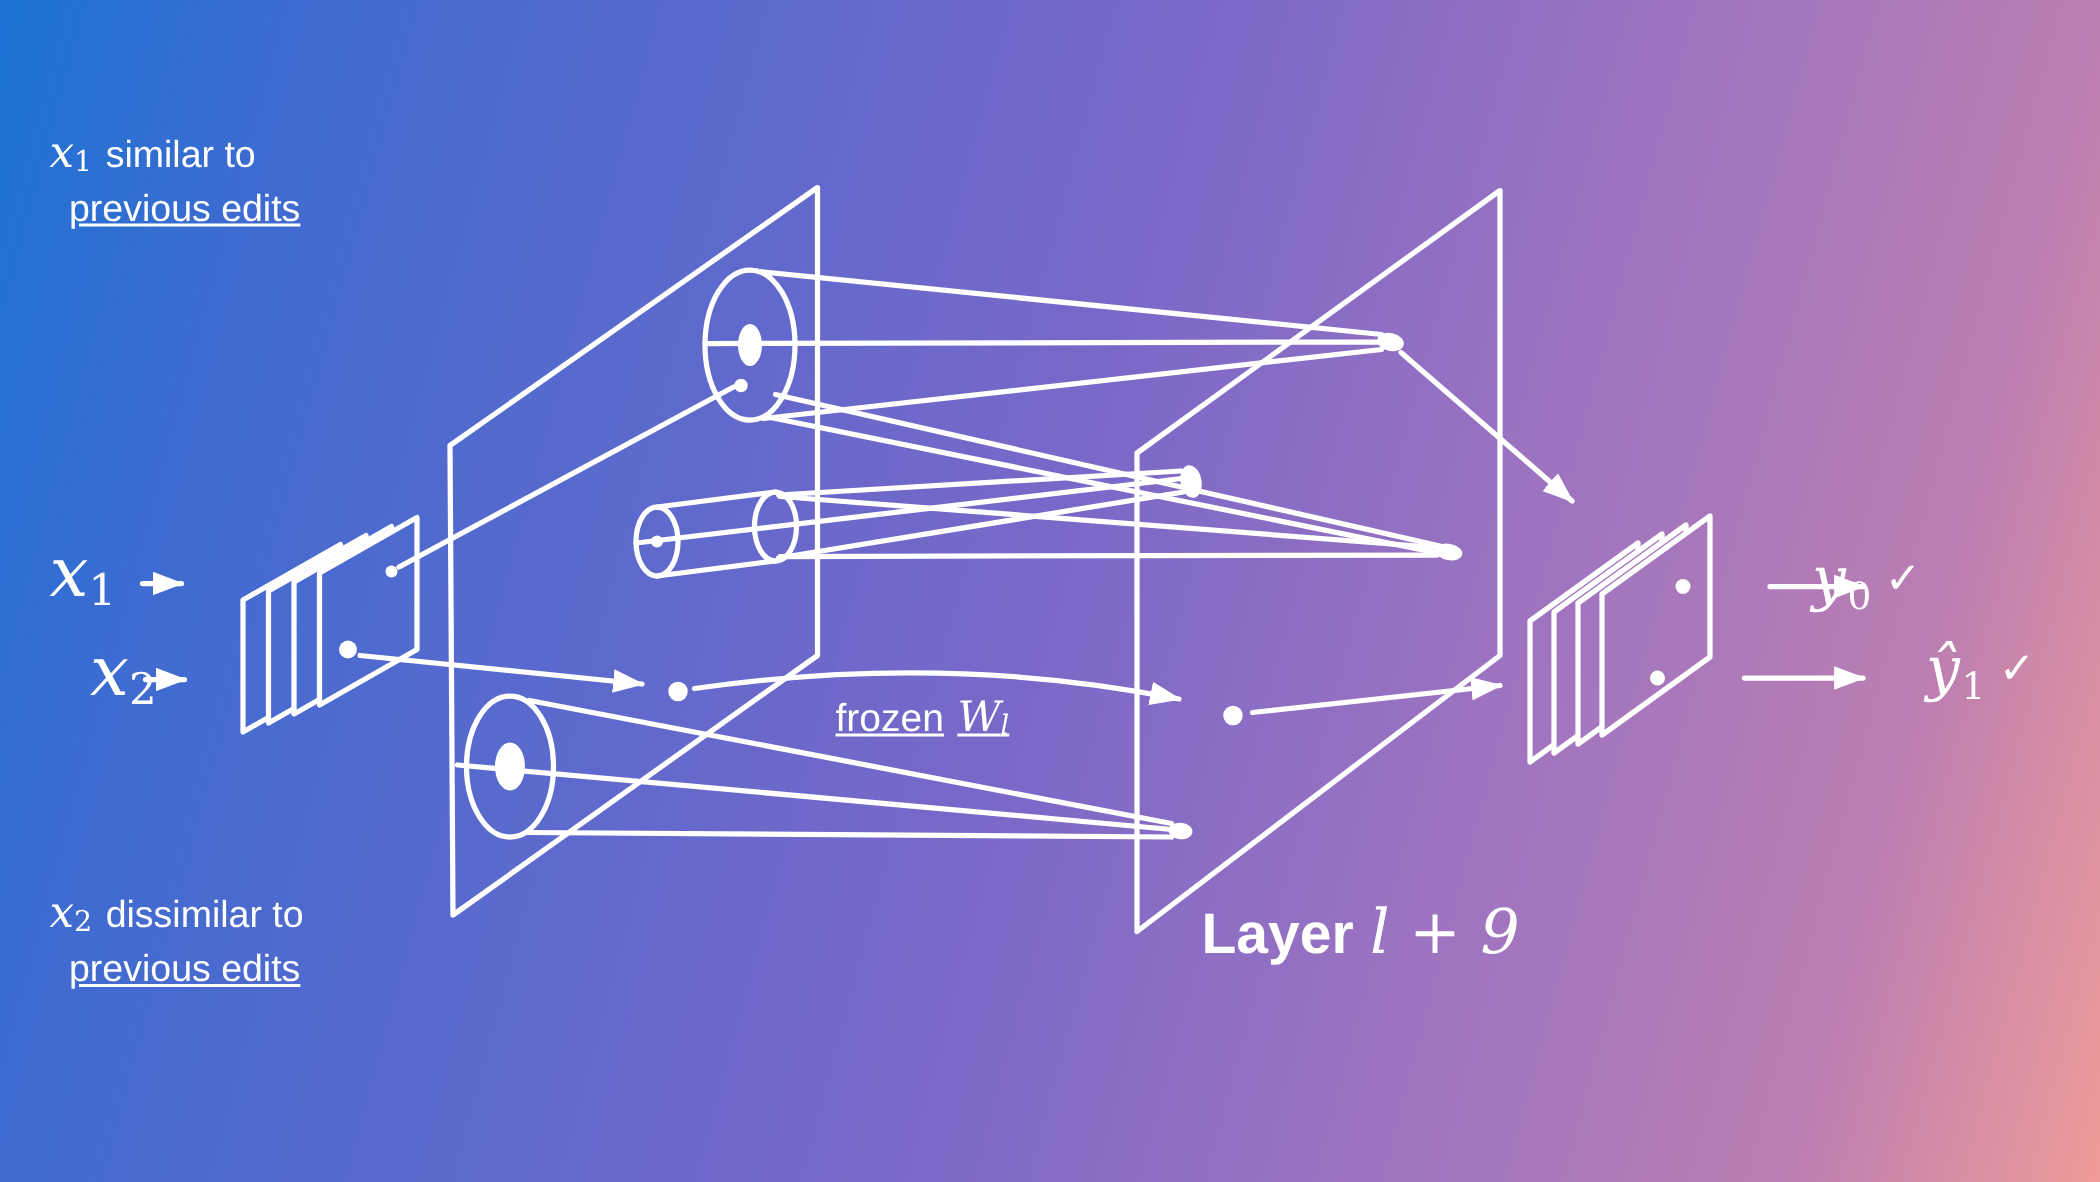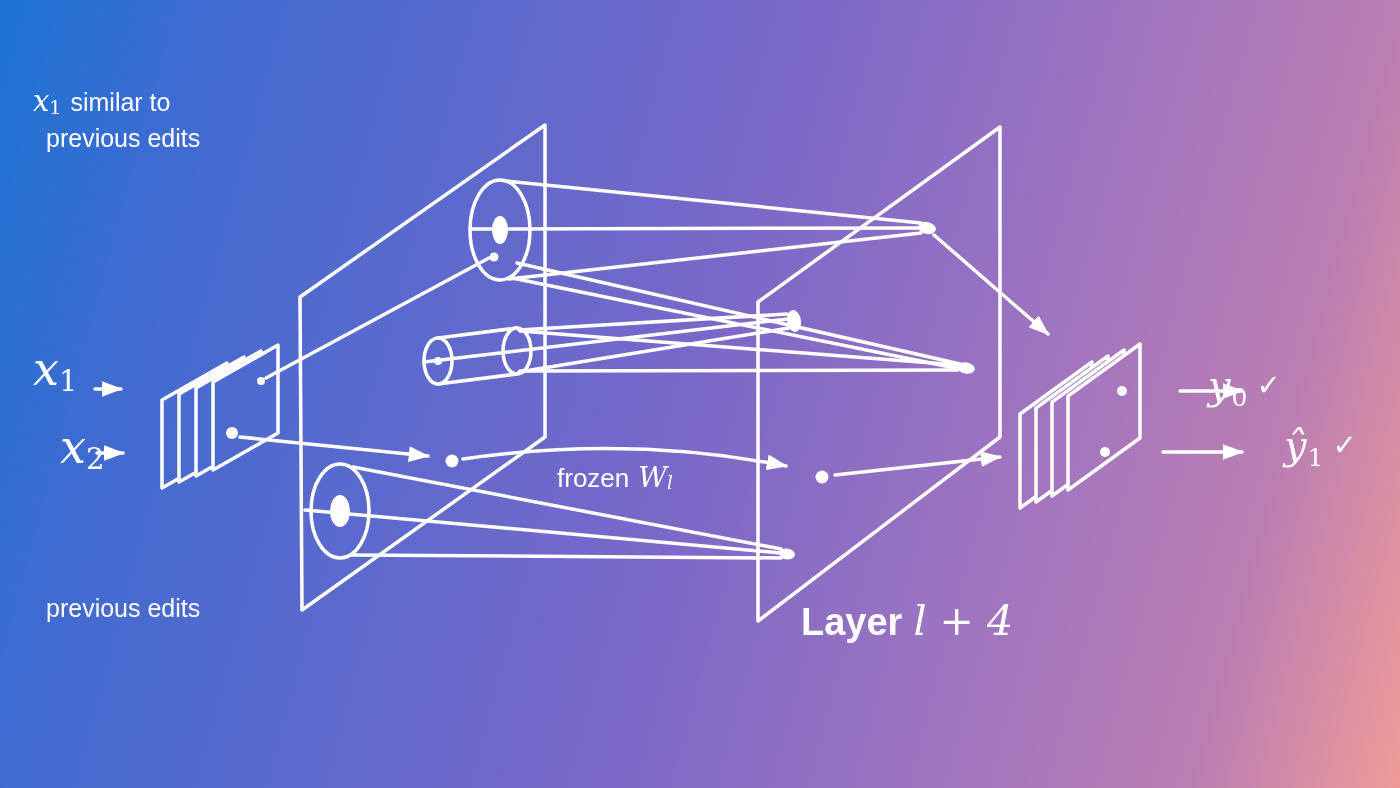--- a/index.html
+++ b/index.html
@@ -3,28 +3,28 @@
 <meta charset="utf-8">
 <style>
   html,body{margin:0;padding:0;background:#222;}
   .stage{
     position:relative;width:1400px;height:788px;overflow:hidden;
     background:linear-gradient(105deg,#1b73d3 0%,#3f6bd1 13%,#7a68c8 50%,#a175bf 72%,#bb7eb2 87%,#ef9b98 100%);
   }
   .stage svg{position:absolute;left:0;top:0;}
   .txt{position:absolute;color:#fff;white-space:nowrap;}
   .note{font:25px/31px "Liberation Sans",sans-serif;}
-  .note .ind{padding-left:13px;}
+  .note .ind{padding-left:13px;text-decoration:underline;}
   .mathsym{font-family:"DejaVu Serif",serif;font-style:italic;}
   .n-sym{font-size:29px;}
   .n-sub{font-family:"DejaVu Serif",serif;font-size:19px;vertical-align:-0.15em;}
   .gap{display:inline-block;width:9px;}
   .biginput{font-size:46px;font-family:"DejaVu Serif",serif;font-style:italic;}
   .bsub{font-family:"DejaVu Serif",serif;font-style:normal;font-size:29px;vertical-align:-0.22em;}
-  .frozenlbl{font:26px "Liberation Sans",sans-serif;}
+  .frozenlbl{font:26px "Liberation Sans",sans-serif;text-decoration:underline;}
   .wsym{font-size:28px;margin-left:9px;}
   .wsub{font-size:18px;vertical-align:-0.12em;}
   .layerlbl{font:600 38px "Liberation Sans",sans-serif;}
   .layermath{font-family:"DejaVu Serif",serif;font-style:italic;font-weight:400;font-size:41px;margin-left:11px;}
   .outlbl{font-size:40px;}
   .osym{font-size:40px;}
   .osub{font-family:"DejaVu Serif",serif;font-size:25px;vertical-align:-0.28em;margin-left:1px;}
   .check{font-family:"DejaVu Sans",sans-serif;font-size:29px;margin-left:9px;vertical-align:0.14em;}
 </style>
 </head>
@@ -121,36 +121,37 @@
       <line x1="1163" y1="452" x2="1242" y2="452" marker-end="url(#ah)"></line>
     </g>
   </svg>
 
   <div class="txt note" style="left:33px;top:86px;">
     <div><span class="mathsym n-sym">x</span><span class="n-sub">1</span><span class="gap"></span><span>similar to</span></div>
     <div class="ind">previous edits</div>
   </div>
 
   <div class="txt note" style="left:33px;top:593px;">
+    <div><span class="mathsym n-sym">x</span><span class="n-sub">2</span><span class="gap"></span><span>dissimilar to</span></div>
     <div class="ind">previous edits</div>
   </div>
 
-  <div class="txt biginput" style="left:33px;top:342px;">
+  <div class="txt biginput" style="left:33px;top:354px;">
     <span>x</span><span class="bsub">1</span>
   </div>
   <div class="txt biginput" style="left:33px;top:420px;margin-left:27px;">
     <span>x</span><span class="bsub">2</span>
   </div>
 
   <div class="txt frozenlbl" style="left:557px;top:461px;">
     <span>frozen</span><span class="mathsym wsym">W</span><span class="mathsym wsub">l</span>
   </div>
 
   <div class="txt layerlbl" style="left:801px;top:597px;">
-    <span>Layer</span><span class="layermath">l + 4</span>
+    <span>Layer</span><span class="layermath">l + 9</span>
   </div>
 
   <div class="txt outlbl" style="left:1208px;top:362px;">
     <span class="mathsym osym">y</span><span class="osub">0</span><span class="check">✓</span>
   </div>
   <div class="txt outlbl" style="left:1284px;top:422px;">
     <span class="mathsym osym">ŷ</span><span class="osub">1</span><span class="check">✓</span>
   </div>
 
 </div>

